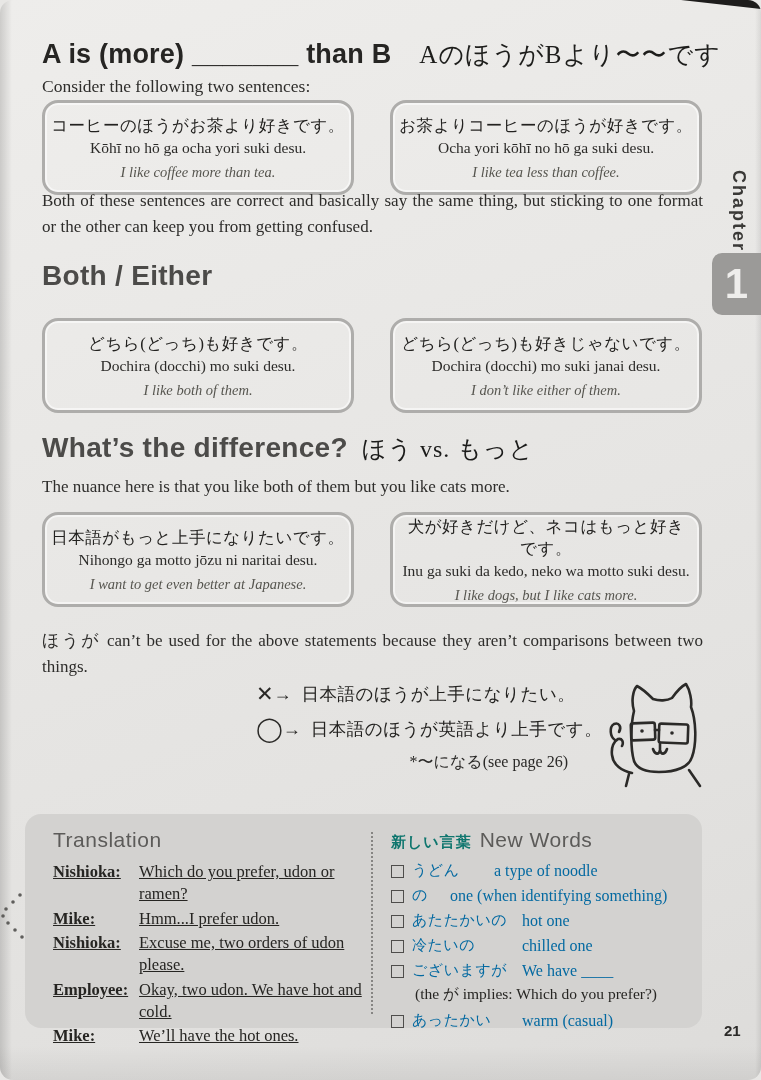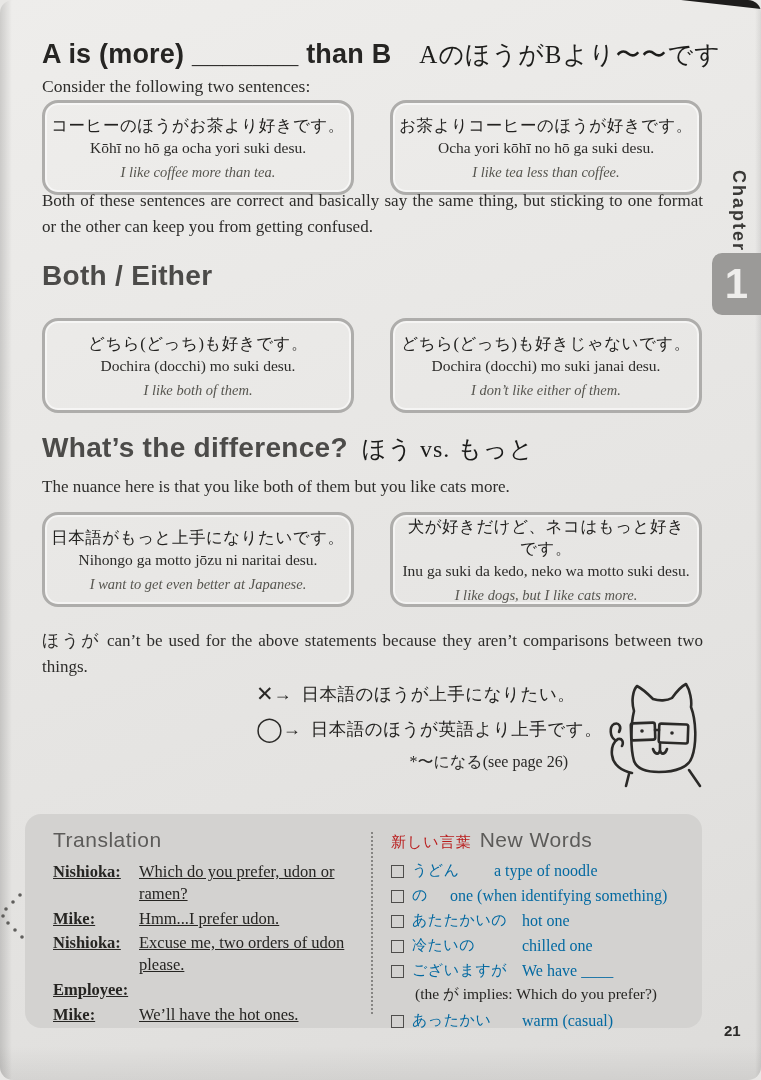--- a/index.html
+++ b/index.html
@@ -60,21 +60,21 @@
   .footnote{text-align:right;font-size:16px;color:#2a2927;margin-top:2px;}
 
   
   .panel{left:25px;top:814px;width:677px;height:214px;background:#d3d2d0;
          border-radius:16px;display:flex;box-sizing:border-box;padding:14px 16px 10px 28px;}
   .col-left{width:318px;flex:0 0 318px;}
   .divider{border-left:2px dotted #86858361;border-left:2px dotted #868583;margin:4px 0;}
   .col-right{flex:1;padding-left:18px;}
   .panel-title{font-family:"Liberation Sans",sans-serif;font-size:21px;color:#5c5b59;
          letter-spacing:.5px;margin-bottom:9px;}
-  .nw-jp{font-size:15px;font-weight:normal;color:#b91c1c;margin-right:8px;letter-spacing:1px;margin-top:26px;}
+  .nw-jp{font-size:15px;font-weight:bold;color:#0f766e;margin-right:8px;letter-spacing:1px;margin-top:26px;}
   .dlg{display:flex;font-size:16.5px;line-height:1.32;margin-bottom:3px;color:#262522;text-decoration:underline;}
   .spk{font-weight:bold;flex:0 0 86px;}
   .dtx{flex:1;}
   .vocab{display:flex;align-items:center;font-size:16px;margin-bottom:6px;color:#0369a1;}
   .cb{flex:0 0 13px;width:13px;height:13px;border:1.5px solid #4e4d4b;margin-right:8px;
       position:relative;top:1px;box-sizing:border-box;align-self:center;}
   .vjp{font-family:"Liberation Sans",sans-serif;font-size:15px;min-width:72px;
       margin-right:10px;letter-spacing:.5px;}
   .ven{font-family:"Liberation Serif",serif;}
   .vocab-note{font-size:15.5px;color:#262522;margin:-2px 0 6px 24px;}
@@ -215,20 +215,21 @@
       <div class="dlg">
         <span class="spk">Mike:</span>
         <span class="dtx">Hmm...I prefer udon.</span>
       </div>
       <div class="dlg">
         <span class="spk">Nishioka:</span>
         <span class="dtx">Excuse me, two orders of udon please.</span>
       </div>
       <div class="dlg">
         <span class="spk">Employee:</span>
+        <span class="dtx">Okay, two udon. We have hot and cold.</span>
       </div>
       <div class="dlg">
         <span class="spk">Mike:</span>
         <span class="dtx">We’ll have the hot ones.</span>
       </div>
     </div>
     <div class="divider"></div>
     <div class="col-right">
       <div class="panel-title">
         <span class="nw-jp">新しい言葉</span><span>New Words</span>

